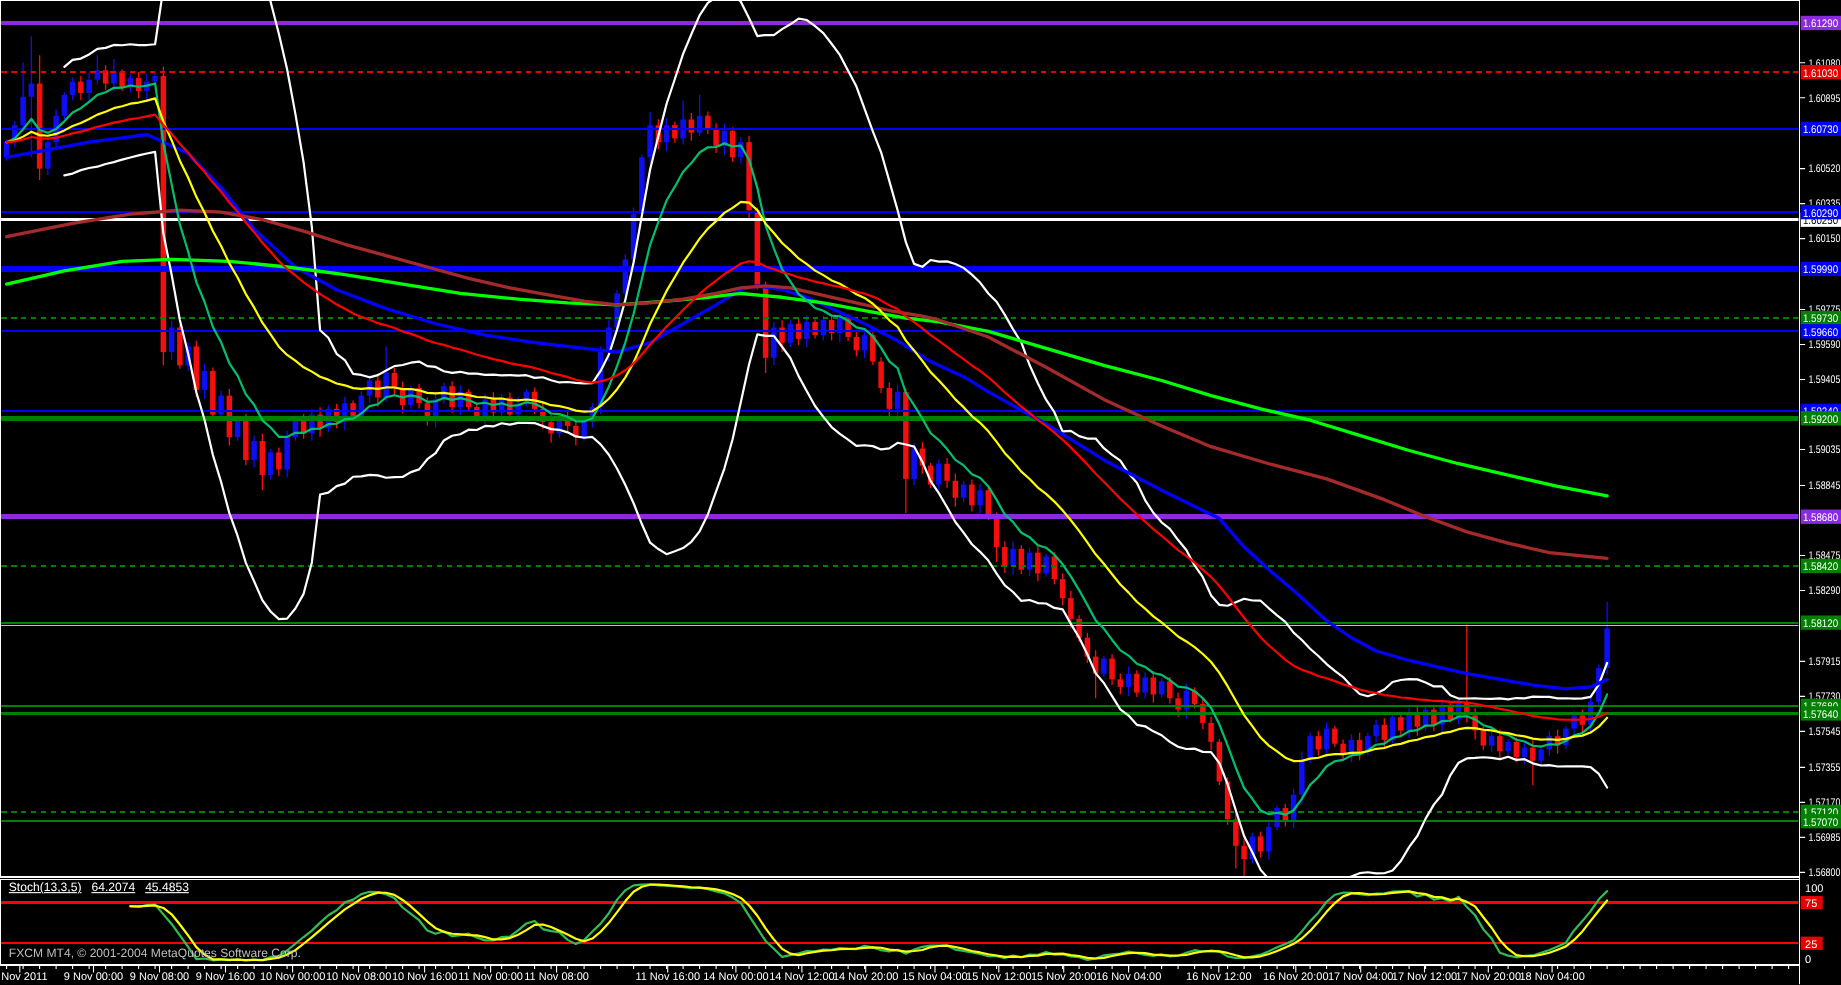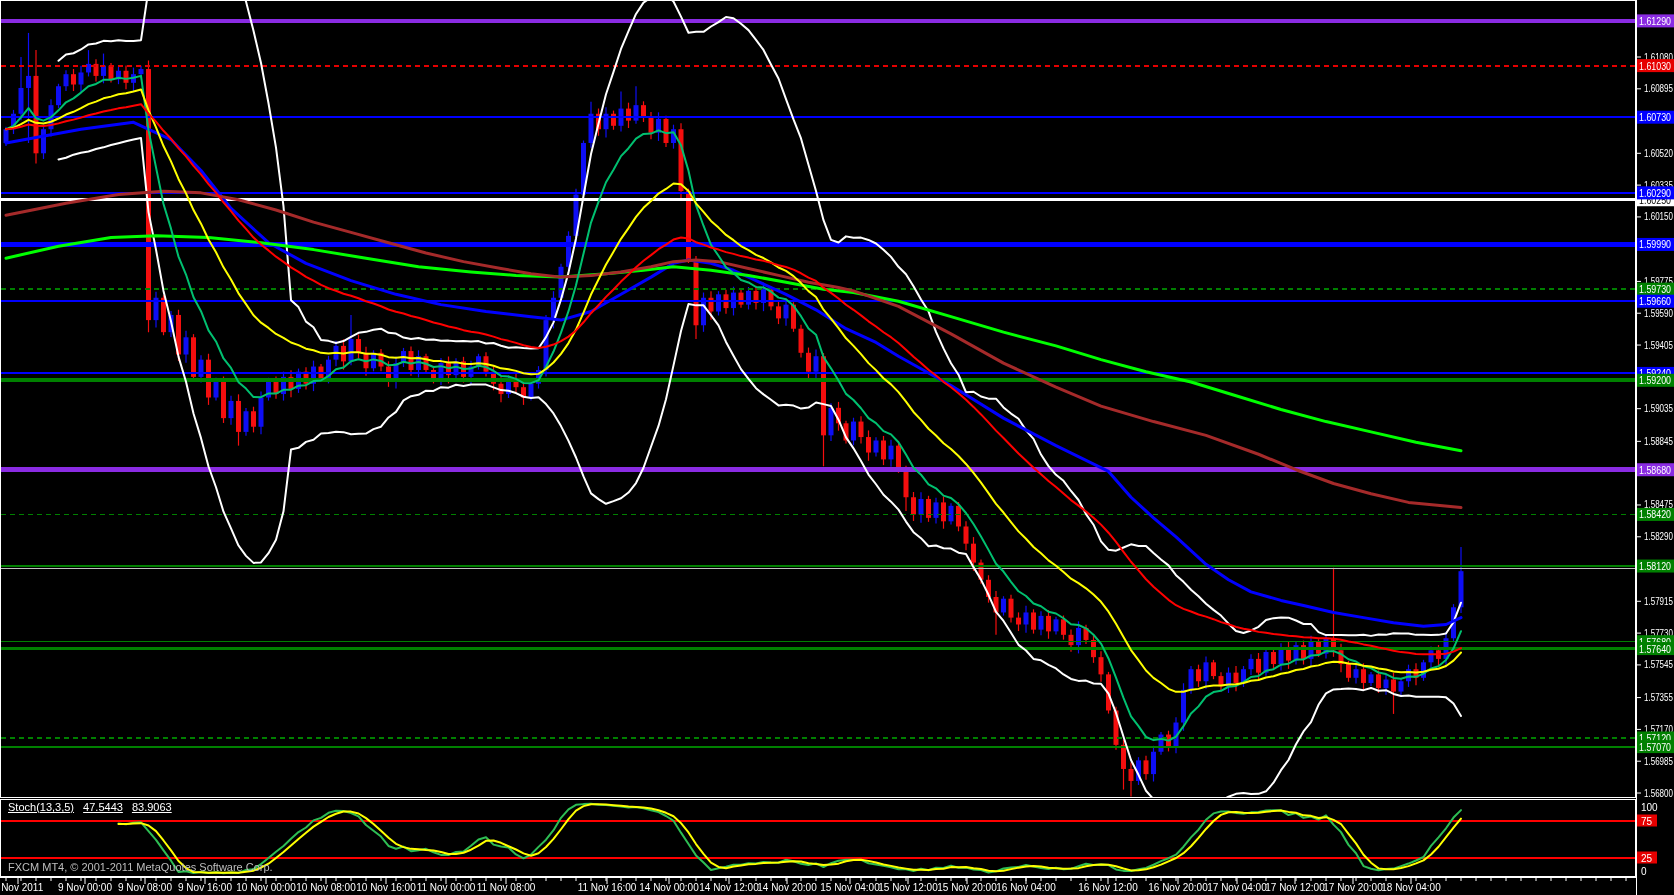--- a/index.html
+++ b/index.html
@@ -691,17 +691,17 @@
         <line x1="1295" x2="1295" y1="878" y2="884" stroke="#FFFFFF" stroke-width="1"></line>
         <text x="1295" y="890.5" fill="#FFFFFF" font-size="10" text-anchor="middle">17 Nov 12:00</text>
         <line x1="1353" x2="1353" y1="878" y2="884" stroke="#FFFFFF" stroke-width="1"></line>
         <text x="1353" y="890.5" fill="#FFFFFF" font-size="10" text-anchor="middle">17 Nov 20:00</text>
         <line x1="1411" x2="1411" y1="878" y2="884" stroke="#FFFFFF" stroke-width="1"></line>
         <text x="1411" y="890.5" fill="#FFFFFF" font-size="10" text-anchor="middle">18 Nov 04:00</text>
       </g>
     </svg>
   <div id="stoch-label" class="overlay-text">
     <span>Stoch(13,3,5)</span>
-    <span>47.5443</span>
-    <span>83.9063</span>
+    <span>64.2074</span>
+    <span>45.4853</span>
   </div>
-  <div id="watermark" class="overlay-text">FXCM MT4, © 2001-2011 MetaQuotes Software Corp.</div>
+  <div id="watermark" class="overlay-text">FXCM MT4, © 2001-2004 MetaQuotes Software Corp.</div>
 </div>
 
 </body></html>

